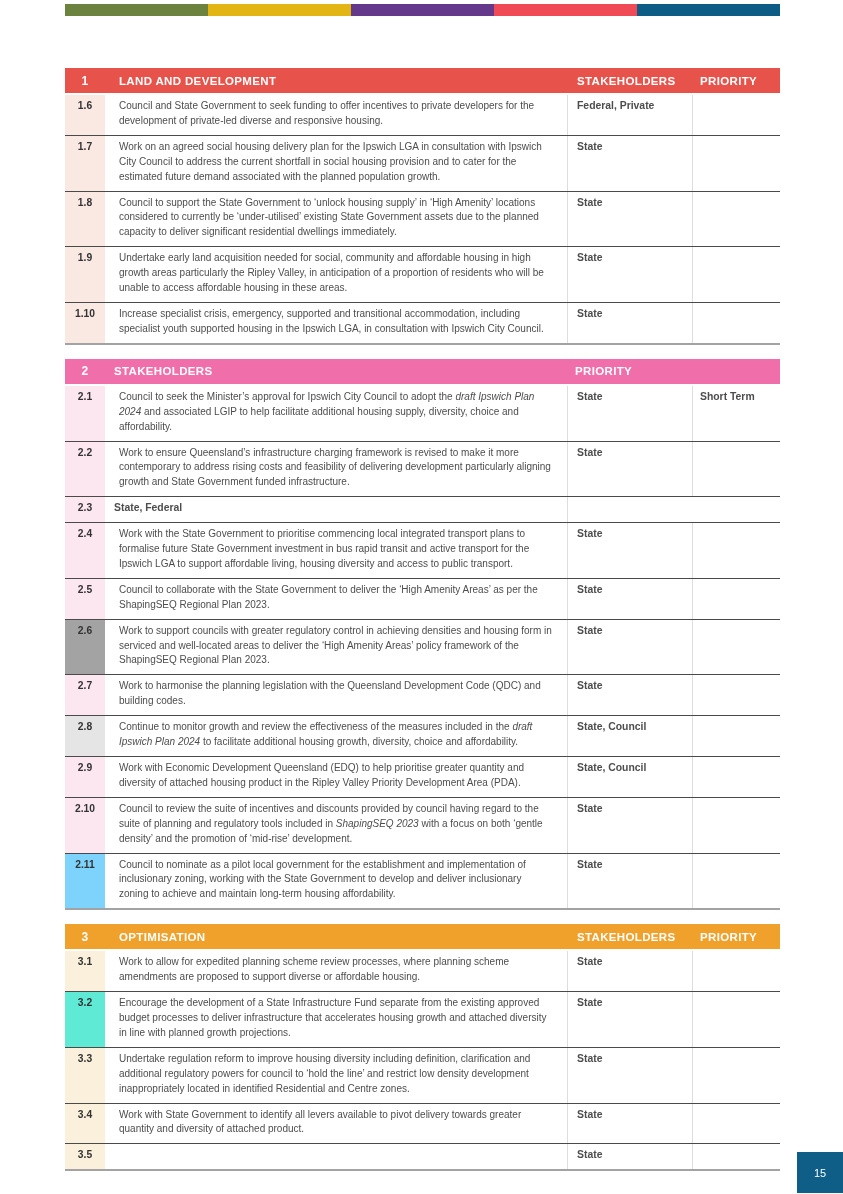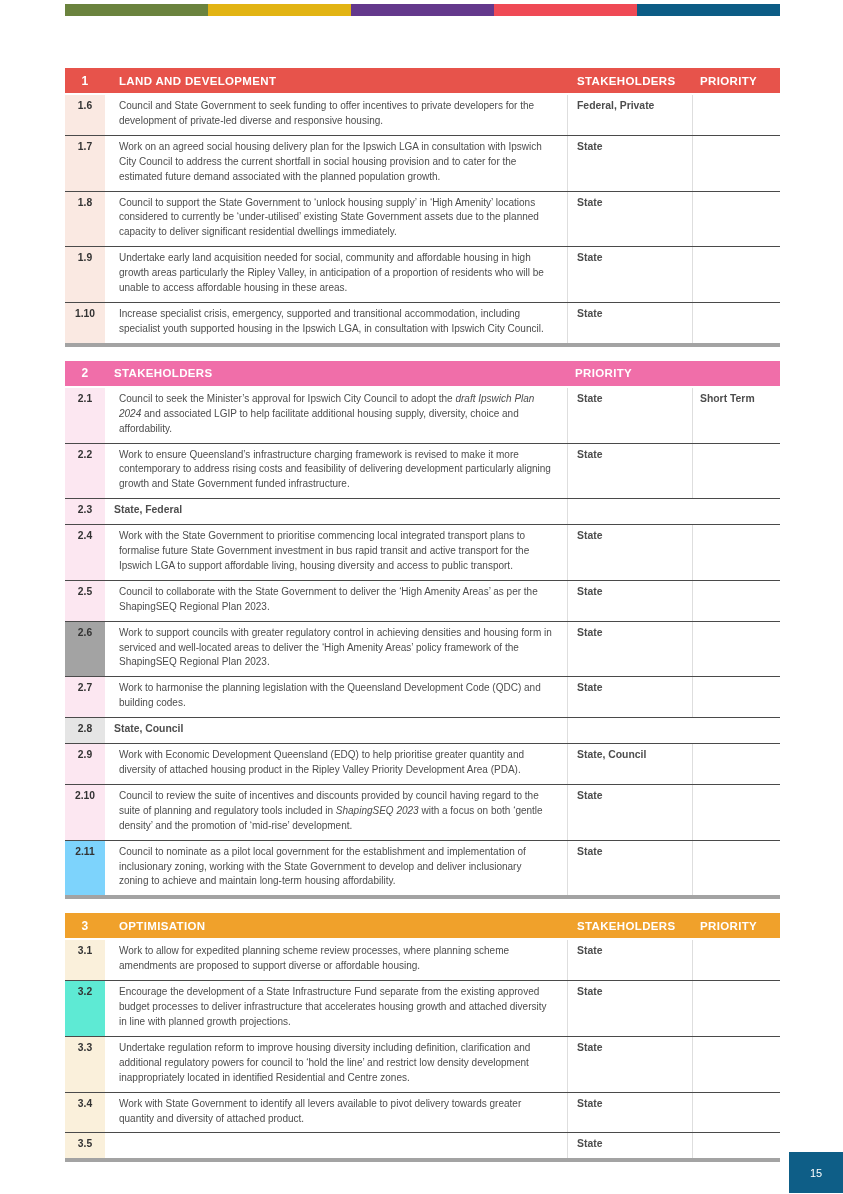--- a/index.html
+++ b/index.html
@@ -9,29 +9,29 @@
   .topbar .seg{flex:1 1 0;height:100%;}
   .tables-region{position:absolute;left:65px;top:68px;width:715px;}
   .tbl{margin-bottom:14px;}
   .thead{display:grid;grid-template-columns:40px 463px 125px 1fr;height:25px;align-items:center;
          color:#ffffff;font-weight:bold;font-size:11.5px;letter-spacing:.35px;margin-bottom:2px;}
   .thead .hnum{text-align:center;font-size:12px;}
   .thead .htitle{padding-left:14px;}
   .thead .hstake{padding-left:9px;}
   .thead .hpri{padding-left:7px;}
   .trow{display:grid;grid-template-columns:40px 463px 125px 1fr;border-bottom:1px solid #4a4a4a;}
-  .trow:last-child{border-bottom:4px solid #a3a3a3;}
+  .trow:last-child{border-bottom:2px solid #a3a3a3;}
   .rid{font-weight:bold;color:#333333;font-size:10.3px;text-align:center;padding-top:5px;}
   .rdesc{padding:4px 14px 6px 14px;color:#4d4d4d;font-size:10px;line-height:14.9px;
          border-right:1px solid #dedede;}
   .rtext{padding:4px 4px 6px 9px;color:#4d4d4d;font-size:10.4px;line-height:14.9px;font-weight:bold;}
   .rstake{border-right:1px solid #dedede;}
   .rpri{padding-left:7px;}
   .rdesc i{font-style:italic;}
-  .page-badge{position:absolute;right:0;bottom:1px;width:54px;height:41px;background:#0E5E87;
+  .page-badge{position:absolute;right:0;bottom:1px;width:46px;height:41px;background:#0E5E87;
               color:#ffffff;font-size:11px;display:flex;align-items:center;justify-content:center;}
 </style>
 </head>
 <body>
 
 <div class="page">
   <div class="topbar">
       <div class="seg" style="background: rgb(107, 131, 62);"></div>
       <div class="seg" style="background: rgb(226, 180, 20);"></div>
       <div class="seg" style="background: rgb(100, 57, 140);"></div>
@@ -119,20 +119,21 @@
           <div class="rtext rpri"></div>
         </div>
         <div class="trow">
           <div class="rid" style="background: rgb(252, 231, 241);">2.7</div>
           <div class="rdesc"><span>Work to harmonise the planning legislation with the Queensland Development Code (QDC) and building codes.</span></div>
           <div class="rtext rstake">State</div>
           <div class="rtext rpri"></div>
         </div>
         <div class="trow">
           <div class="rid" style="background: #e5e5e5;">2.8</div>
+          <div class="rdesc"><span>Continue to monitor growth and review the effectiveness of the measures included in the </span><i>draft Ipswich Plan 2024</i><span> to facilitate additional housing growth, diversity, choice and affordability.</span></div>
           <div class="rtext rstake">State, Council</div>
           <div class="rtext rpri"></div>
         </div>
         <div class="trow">
           <div class="rid" style="background: rgb(252, 231, 241);">2.9</div>
           <div class="rdesc"><span>Work with Economic Development Queensland (EDQ) to help prioritise greater quantity and diversity of attached housing product in the Ripley Valley Priority Development Area (PDA).</span></div>
           <div class="rtext rstake">State, Council</div>
           <div class="rtext rpri"></div>
         </div>
         <div class="trow">

